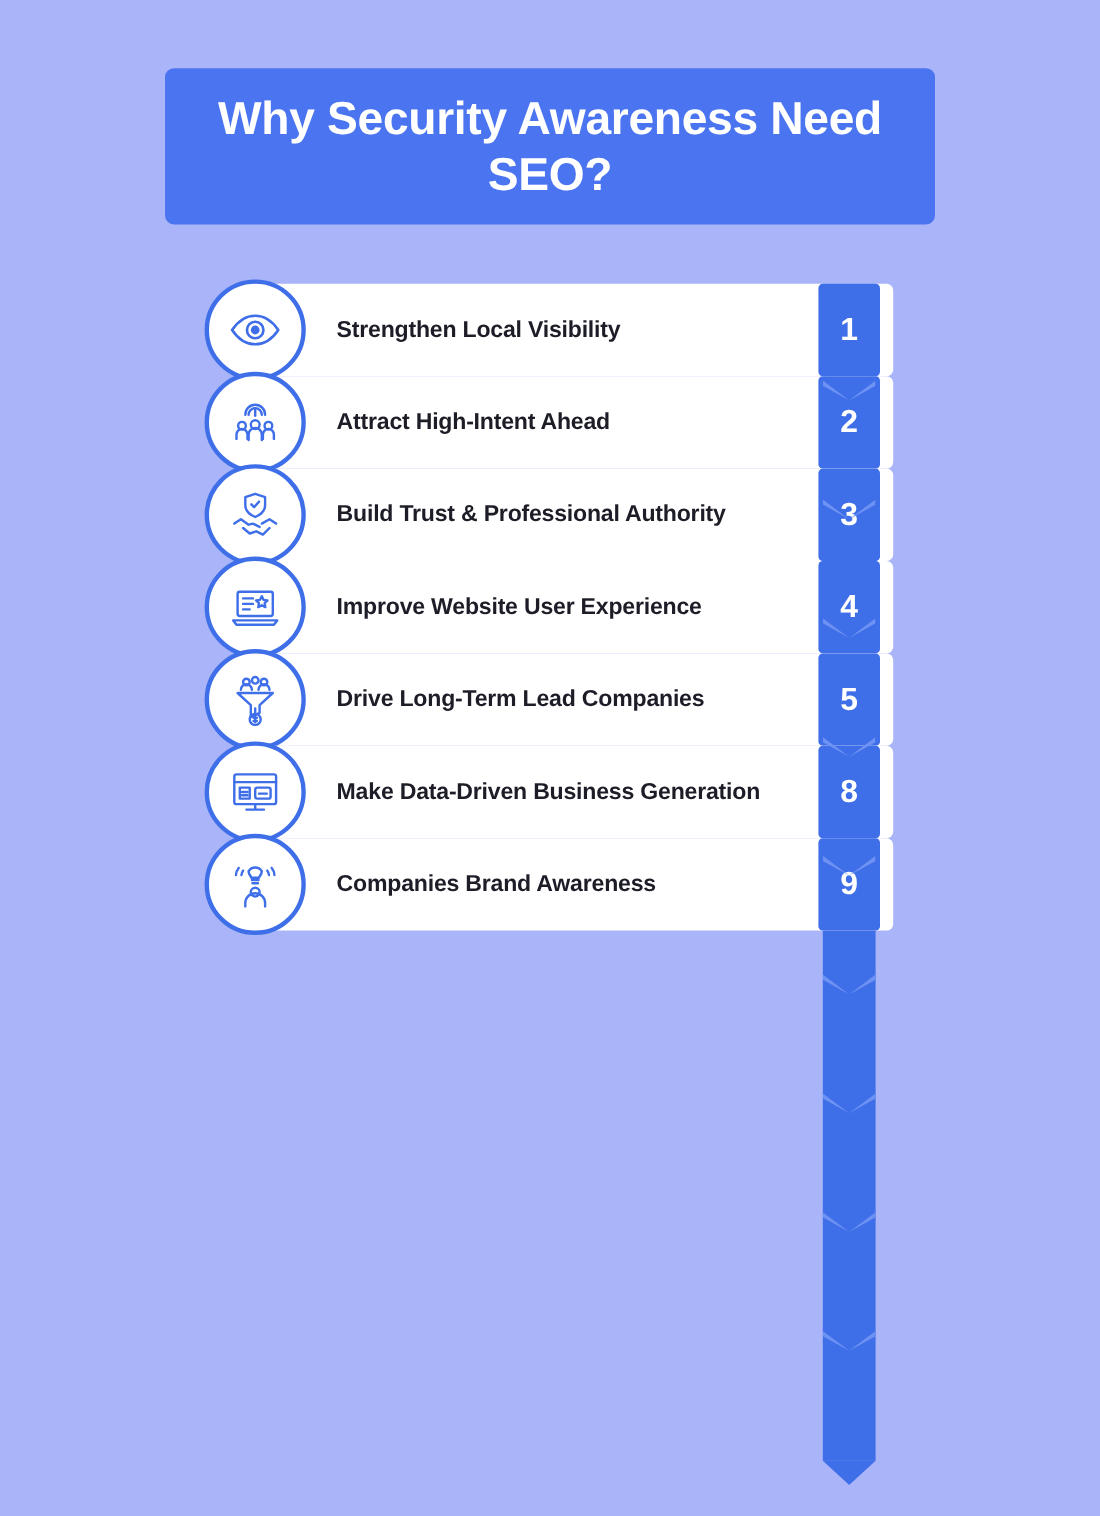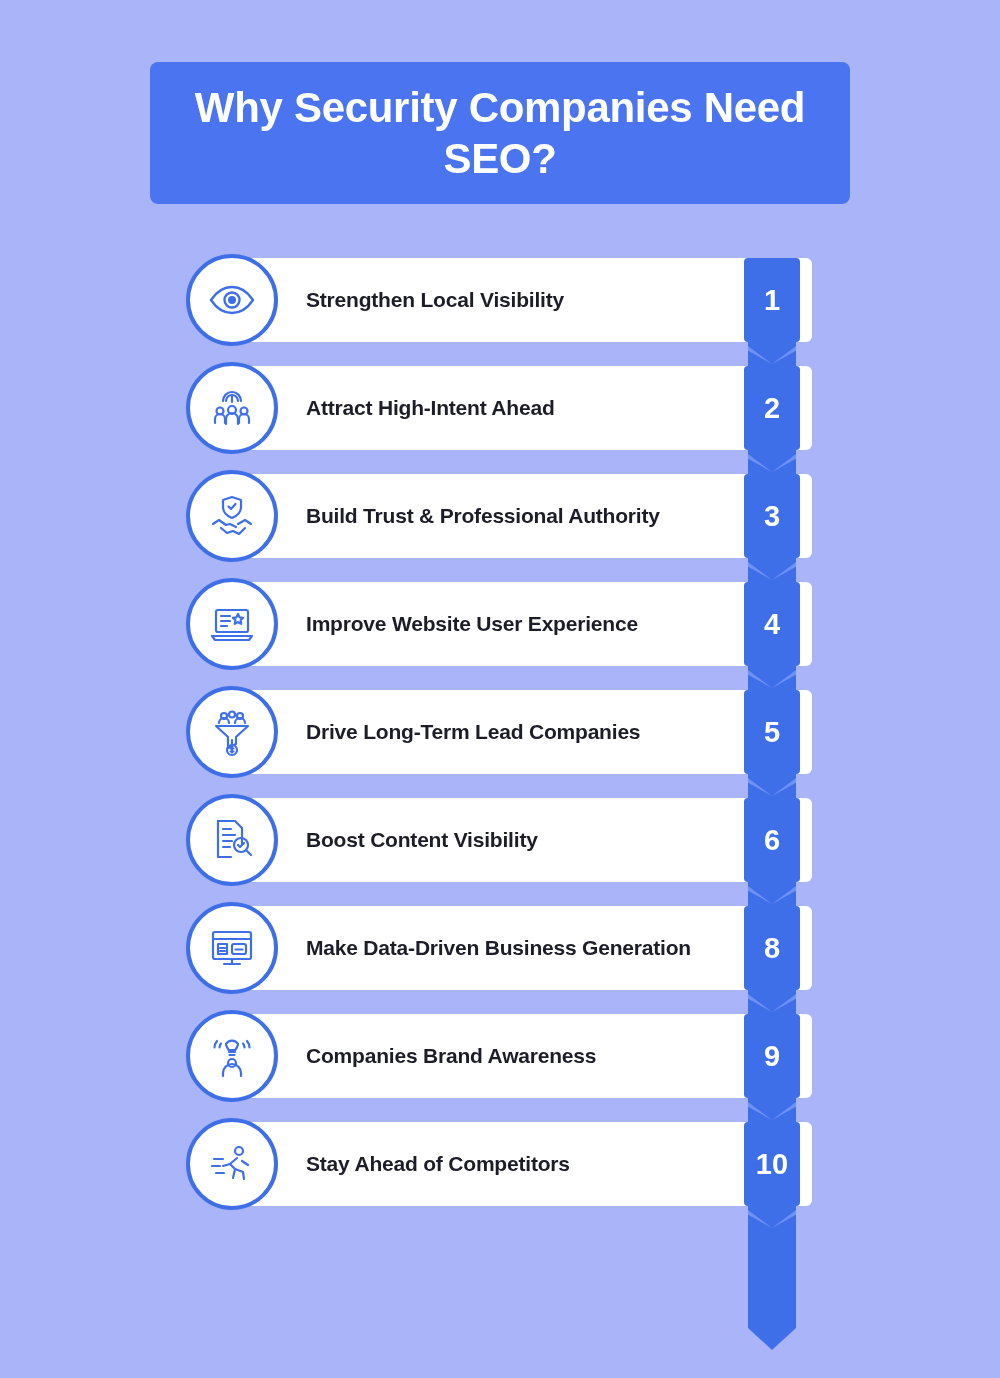--- a/index.html
+++ b/index.html
@@ -46,21 +46,20 @@
   
   .list {
     position: absolute;
     left: 0;
     top: 258px;
     width: 1000px;
   }
   .row {
     position: relative;
     height: 84px;
-    margin-bottom: 24px;
   }
   .row:last-child {
     margin-bottom: 0;
   }
 
   
   .bar {
     position: absolute;
     left: 232px;
     top: 0;
@@ -146,21 +145,21 @@
     font-size: 29px;
     font-weight: bold;
   }
 </style>
 </head>
 <body>
 
 <div class="page">
 
   <div class="title-banner">
-    <div class="title-text">Why Security Companies Need SEO?</div>
+    <div class="title-text">Why Security Awareness Need SEO?</div>
   </div>
 
   <div class="ribbon"></div>
   <div class="ribbon-tip"></div>
 
   <div class="list">
 
     <div class="row">
       <div class="bar"></div>
       <div class="icon-circle">
@@ -233,35 +232,20 @@
           <path d="M9 19h32l-12 11v7l-8 4v-11z"></path>
           <path d="M25 33v5"></path>
           <circle cx="25" cy="43" r="5"></circle>
           <path d="M25 40.5v5M23.5 41.5h3M23.5 44.5h3"></path>
         </svg>
       </div>
       <div class="label">Drive Long-Term Lead Companies</div>
       <div class="num-block">5</div>
     </div>
 
-    <div class="row">
-      <div class="bar"></div>
-      <div class="icon-circle">
-        <svg width="50" height="50" viewBox="0 0 50 50" fill="none" stroke="#3f6fe8" stroke-width="2.2" stroke-linecap="round" stroke-linejoin="round">
-          <path d="M11 6h17l7 7v16"></path>
-          <path d="M11 6v36h13"></path>
-          <path d="M16 14h8M16 20h12M16 26h9M16 32h7"></path>
-          <circle cx="34" cy="30" r="7"></circle>
-          <path d="M39 35l5 5"></path>
-          <path d="M31 30l2 2 4-4"></path>
-        </svg>
-      </div>
-      <div class="label">Boost Content Visibility</div>
-      <div class="num-block">6</div>
-    </div>
 
 
     <div class="row">
       <div class="bar"></div>
       <div class="icon-circle">
         <svg width="50" height="50" viewBox="0 0 50 50" fill="none" stroke="#3f6fe8" stroke-width="2.2" stroke-linecap="round" stroke-linejoin="round">
           <rect x="6" y="9" width="38" height="27" rx="2"></rect>
           <path d="M6 16h38"></path>
           <path d="M25 36v5M17 41h16"></path>
           <rect x="11" y="21" width="9" height="10"></rect>
@@ -283,35 +267,20 @@
           <path d="M10 10c-1.5 1.8-2.5 4-2.5 6.5M14 12.5a7 7 0 0 0-1.5 4"></path>
           <path d="M40 10c1.5 1.8 2.5 4 2.5 6.5M36 12.5a7 7 0 0 1 1.5 4"></path>
           <circle cx="25" cy="32" r="4"></circle>
           <path d="M16 45v-3a9 9 0 0 1 18 0v3"></path>
         </svg>
       </div>
       <div class="label">Companies Brand Awareness</div>
       <div class="num-block">9</div>
     </div>
 
-    <div class="row">
-      <div class="bar"></div>
-      <div class="icon-circle">
-        <svg width="50" height="50" viewBox="0 0 50 50" fill="none" stroke="#3f6fe8" stroke-width="2.2" stroke-linecap="round" stroke-linejoin="round">
-          <circle cx="32" cy="12" r="4"></circle>
-          <path d="M30 19l-7 6 5 5-2 9"></path>
-          <path d="M28 30l8 3 1 7"></path>
-          <path d="M23 25l-7 2"></path>
-          <path d="M35 22l6 4"></path>
-          <path d="M7 20h9M5 27h8M9 34h8"></path>
-        </svg>
-      </div>
-      <div class="label">Stay Ahead of Competitors</div>
-      <div class="num-block">10</div>
-    </div>
 
   </div>
 
   <div class="chevron" style="top:346px;"></div>
   <div class="chevron" style="top:454px;"></div>
   <div class="chevron" style="top:562px;"></div>
   <div class="chevron" style="top:670px;"></div>
   <div class="chevron" style="top:778px;"></div>
   <div class="chevron" style="top:886px;"></div>
   <div class="chevron" style="top:994px;"></div>

